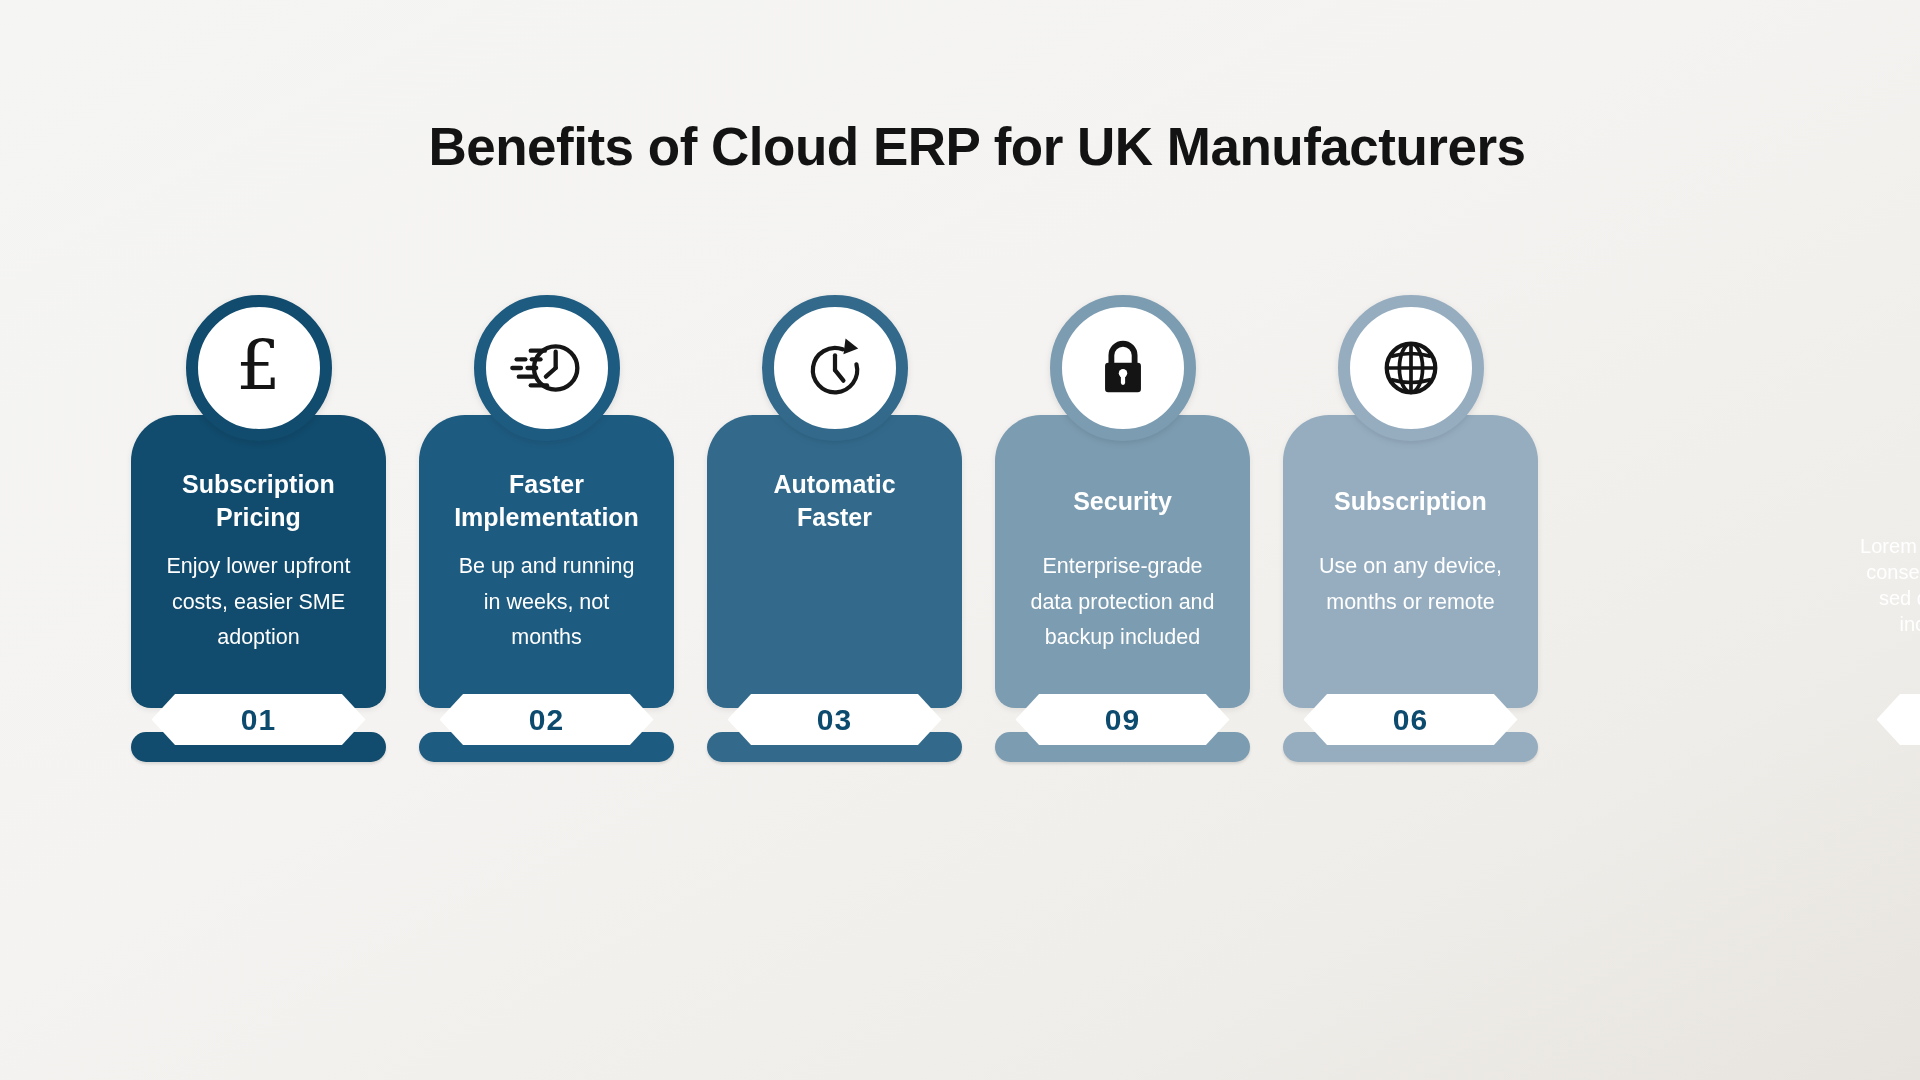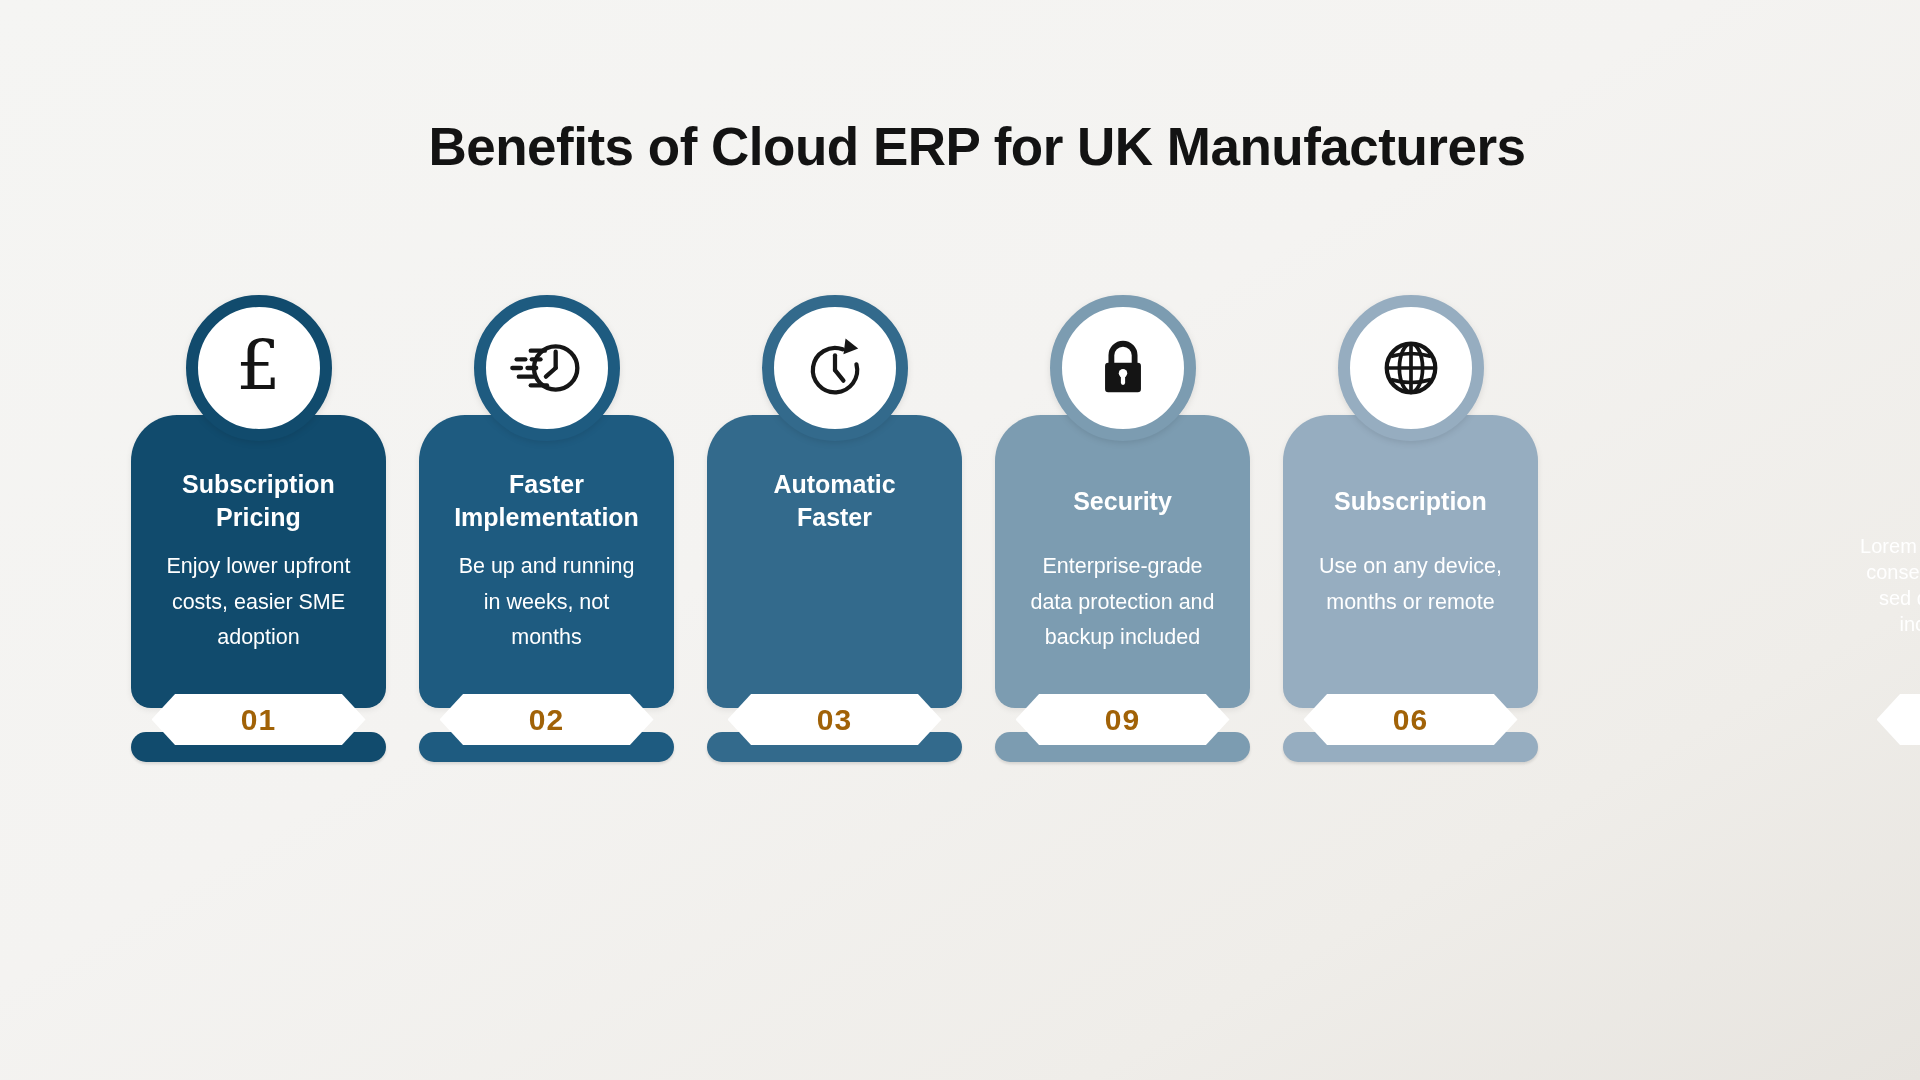--- a/index.html
+++ b/index.html
@@ -18,21 +18,21 @@
              padding:46px 12px 0;color:#ffffff;text-align:center;box-shadow:0 2px 6px rgba(0,0,0,0.08);}
   .card-title{height:80px;display:flex;align-items:center;justify-content:center;
               font-weight:700;font-size:25px;line-height:33px;white-space:pre-line;}
   .card-desc{margin-top:8px;font-size:21.5px;line-height:35.5px;white-space:pre-line;}
   .card-bar{margin-top:24px;height:30px;border-radius:15px;background:var(--cc);
             box-shadow:0 2px 3px rgba(0,0,0,0.12);}
   .card-badge{position:absolute;bottom:17px;left:50%;transform:translateX(-50%);
               width:214px;height:51px;background:#ffffff;
               clip-path:polygon(0% 50%,11% 0%,89% 0%,100% 50%,89% 100%,11% 100%);
               display:flex;align-items:center;justify-content:center;
-              font-size:30px;font-weight:700;color:#a16207;letter-spacing:1px;z-index:3;}
+              font-size:30px;font-weight:700;color:#0c4a6e;letter-spacing:1px;z-index:3;}
   .pound-glyph{font-family:"DejaVu Serif",serif;font-size:70px;color:#141414;line-height:1;
                padding-bottom:4px;}
   .icon-svg{display:block;}
   
   .ghost-card{position:absolute;top:295px;left:1856px;width:255px;height:467px;}
   .ghost-text{position:absolute;top:238px;left:0;width:100%;text-align:center;
               color:#ffffff;font-size:20px;line-height:26px;}
   .ghost-badge{position:absolute;bottom:17px;left:50%;transform:translateX(-50%);
                width:214px;height:51px;background:#ffffff;
                clip-path:polygon(0% 50%,11% 0%,89% 0%,100% 50%,89% 100%,11% 100%);}

